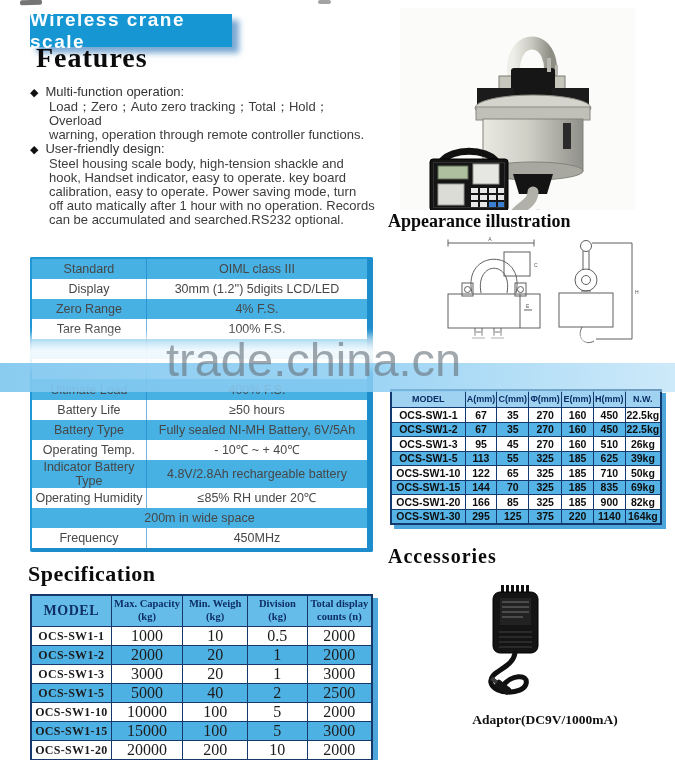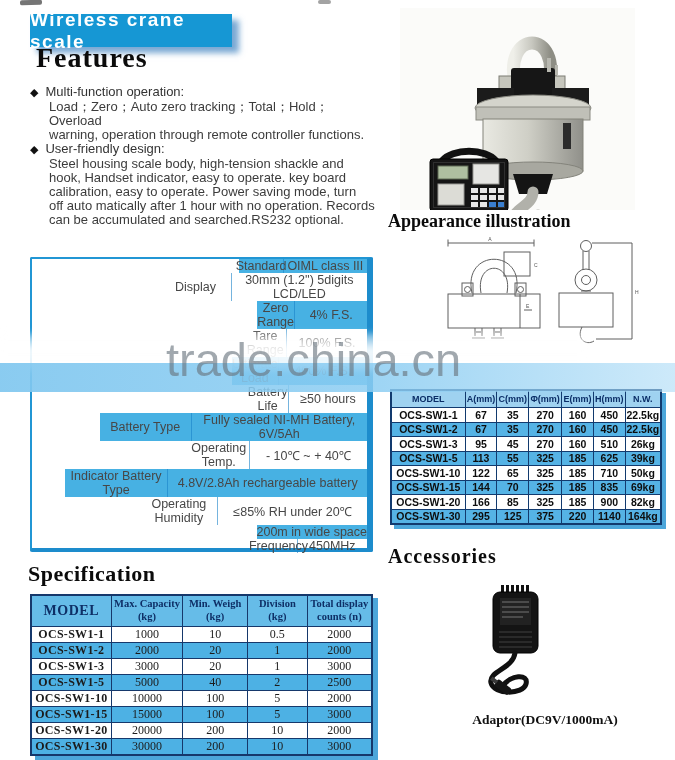--- a/index.html
+++ b/index.html
@@ -18,21 +18,21 @@
   .h-accessories{left:388px;top:540px;font-size:20px;letter-spacing:1px;margin-top:6px;}
   .h-spec{left:28px;top:563px;font-size:22px;letter-spacing:.5px;}
   
   .features{position:absolute;left:30px;top:85px;width:350px;font-size:13px;color:#3c3c3c;}
   .feat-title{display:flex;gap:7px;line-height:14.5px;align-items:baseline;color:#333;}
   .diamond{font-size:11px;color:#111;}
   .feat-line{padding-left:19px;line-height:14.2px;}
   
   .tech-table{position:absolute;left:30px;top:257px;width:335px;height:289px;
               border:2px solid #2196d4;border-right:6px solid #1d8ccc;border-bottom:4px solid #1d8ccc;
-              border-radius:2px;display:flex;flex-direction:column;background:#fff;align-items:flex-end;}
+              border-radius:2px;display:flex;flex-direction:column;background:#fff;}
   .tech-row{flex:1;display:flex;font-size:12.5px;color:#474747;}
   .tech-row.alt{background:var(--rowblue,#47b1e3);}
   .tech-label{width:34%;display:flex;align-items:center;justify-content:center;
               border-right:1.5px solid rgba(25,130,200,.6);text-align:center;}
   .tech-value{flex:1;display:flex;align-items:center;justify-content:center;text-align:center;}
   
   .model-table{position:absolute;left:390px;top:389px;}
   table.mdl{border-collapse:collapse;width:272px;border:2px solid var(--navy,#123a6e);
             box-shadow:4px 4px 0 rgba(45,150,212,.85);background:#fff;table-layout:fixed;}
   .mdl th{background:var(--hdrblue,#9fd2f0);color:#0a2d66;font-size:9px;font-weight:bold;
@@ -41,21 +41,21 @@
           text-align:center;height:13.5px;padding:0;}
   .mdl tr.alt td{background:var(--altblue,#55b3e5);}
   
   .spec-table{position:absolute;left:30px;top:594px;}
   table.spc{border-collapse:collapse;width:343px;border:2px solid #16386b;
             box-shadow:5px 4px 0 rgba(45,150,212,.85);font-family:"Liberation Serif",serif;
             background:#fff;table-layout:fixed;}
   .spc th{background:var(--spechdr,#66bce8);color:#0e2f66;font-size:10.5px;font-weight:bold;
           white-space:pre-line;border:1px solid #16386b;padding:1px 0;height:28px;line-height:1.2;}
   .spc th.model-h{font-size:14px;letter-spacing:.5px;}
-  .spc td{font-size:12px;color:#1c1c1c;border:1px solid #16386b;text-align:center;height:14.6px;padding:0;}
+  .spc td{font-size:16px;color:#1c1c1c;border:1px solid #16386b;text-align:center;height:14.6px;padding:0;}
   .spc td.model-c{font-weight:bold;font-size:12px;letter-spacing:.3px;}
   .spc tr.alt td{background:#4db1e4;}
   
   .wm-fog{position:absolute;left:0;top:333px;width:585px;height:37px;
           background:linear-gradient(to bottom,rgba(255,255,255,.35),rgba(255,255,255,.95) 45%,rgba(255,255,255,.85));
           filter:blur(3px);z-index:6;}
   .wm-band{position:absolute;left:0;top:363px;width:675px;height:29px;z-index:7;
            background:linear-gradient(90deg,rgba(128,199,239,.92) 0%,rgba(140,205,242,.85) 55%,rgba(172,219,246,.6) 100%);}
   .wm-text{position:absolute;left:166px;top:336px;z-index:8;font-size:47px;font-weight:400;
            color:rgba(103,114,125,.62);letter-spacing:0;font-family:"Liberation Sans",sans-serif;line-height:1;}

